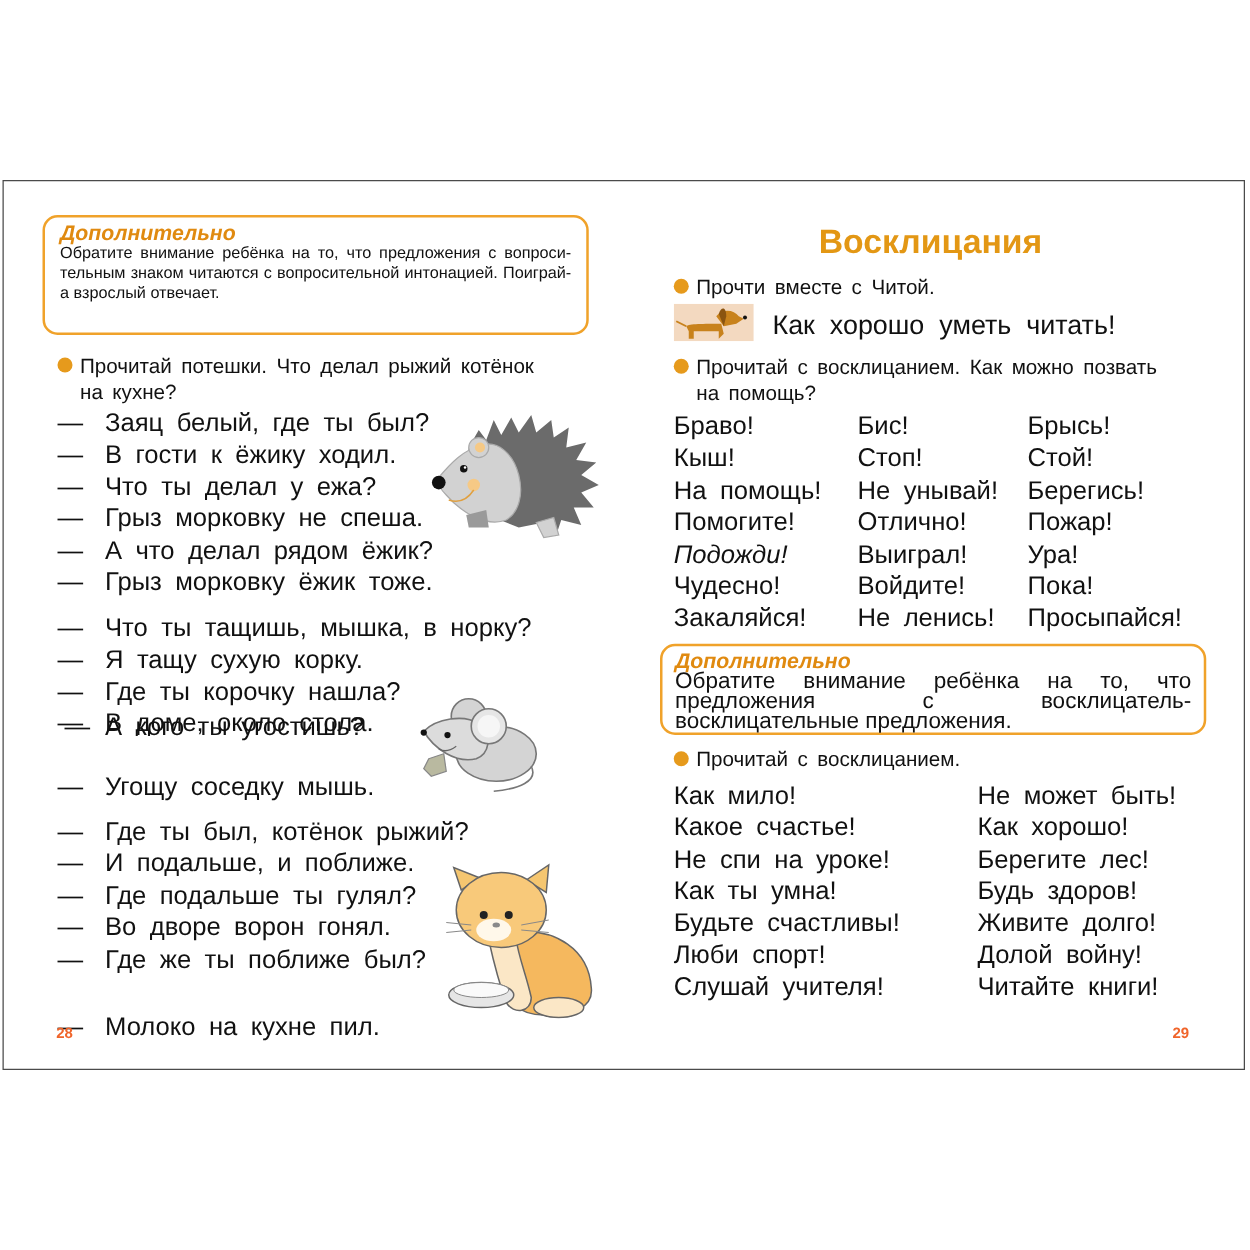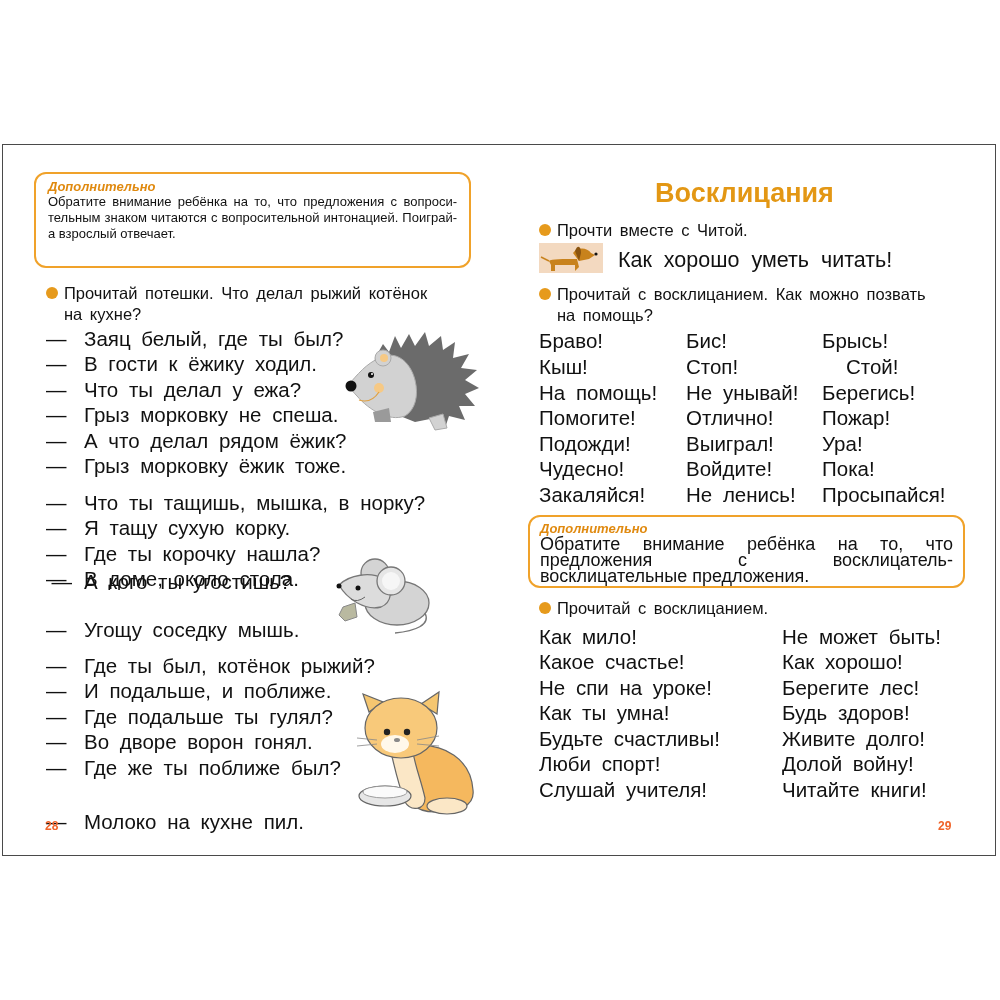--- a/index.html
+++ b/index.html
@@ -9,21 +9,21 @@
   }
   .spread {
     position: absolute; left: 2px; top: 144px; width: 994px; height: 712px;
     border: 1.5px solid #4a4a4a; background: #fff; box-sizing: border-box;
   }
   .abs { position: absolute; }
   .note {
     position: absolute; border: 2.5px solid #f0a22a; border-radius: 12px;
     box-sizing: border-box; background: #fff;
   }
-  .note-title { color: #e08a10; font-weight: bold; font-style: italic; font-size: 13px; line-height: 14px; }
+  .note-title { color: #e08a10; font-weight: bold; font-style: italic; font-size: 17px; line-height: 14px; }
   .note-text { font-size: 13px; line-height: 16px; text-align: justify; color: #111; }
   .note-text.small { font-size: 18px; line-height: 16px; }
   .bullet-line { position: absolute; font-size: 16.5px; line-height: 21px; word-spacing: 3px; }
   .dot {
     display: inline-block; width: 12px; height: 12px; border-radius: 50%; background: #e69a1c;
     vertical-align: 0px; margin-right: 6px;
   }
   .poem-line { position: absolute; left: 46px; font-size: 20.5px; line-height: 25.5px; word-spacing: 5px; white-space: nowrap; }
   .dash { display: inline-block; width: 26px; margin-right: 12px; }
   .title { position: absolute; left: 655px; top: 178px; font-size: 27px; font-weight: bold; color: #e39714; }
@@ -132,28 +132,28 @@
 <div class="bullet-line" style="left:539px; top:284px;">
   <span class="dot"></span><span>Прочитай с восклицанием. Как можно позвать</span>
 </div>
 <div class="bullet-line" style="left:557px; top:305px;">на помощь?</div>
 
 <div class="word" style="left:539px; top:328px;">Браво!</div>
 <div class="word" style="left:686px; top:328px;">Бис!</div>
 <div class="word" style="left:822px; top:328px;">Брысь!</div>
 <div class="word" style="left:539px; top:354px;">Кыш!</div>
 <div class="word" style="left:686px; top:354px;">Стоп!</div>
-<div class="word" style="left:822px; top:354px;margin-left:24px;">Стой!</div>
+<div class="word" style="left:822px; top:354px;">Стой!</div>
 <div class="word" style="left:539px; top:380px;">На помощь!</div>
 <div class="word" style="left:686px; top:380px;">Не унывай!</div>
 <div class="word" style="left:822px; top:380px;">Берегись!</div>
 <div class="word" style="left:539px; top:405px;">Помогите!</div>
 <div class="word" style="left:686px; top:405px;">Отлично!</div>
 <div class="word" style="left:822px; top:405px;">Пожар!</div>
-<div class="word" style="left:539px; top:431px;">Подожди!</div>
+<div class="word" style="left:539px; top:431px;font-style:italic;">Подожди!</div>
 <div class="word" style="left:686px; top:431px;">Выиграл!</div>
 <div class="word" style="left:822px; top:431px;">Ура!</div>
 <div class="word" style="left:539px; top:456px;">Чудесно!</div>
 <div class="word" style="left:686px; top:456px;">Войдите!</div>
 <div class="word" style="left:822px; top:456px;">Пока!</div>
 <div class="word" style="left:539px; top:482px;">Закаляйся!</div>
 <div class="word" style="left:686px; top:482px;">Не ленись!</div>
 <div class="word" style="left:822px; top:482px;">Просыпайся!</div>
 
 <div class="note" style="left:528px; top:515px; width:437px; height:73px; padding:5px 10px 0 10px;">

